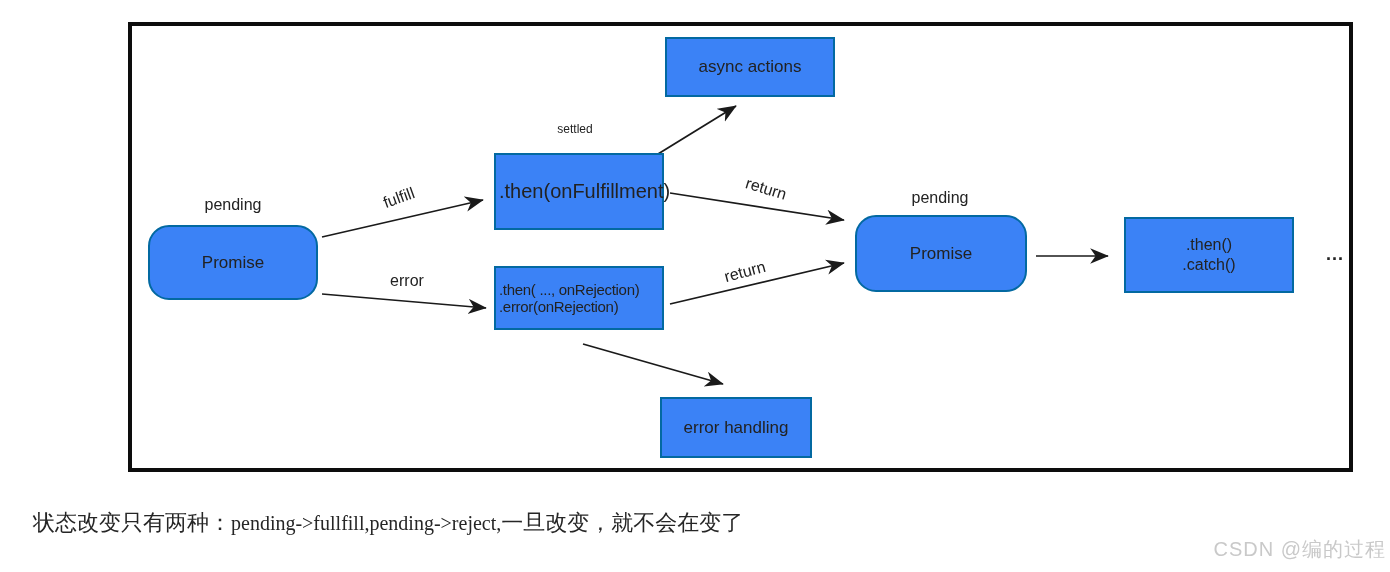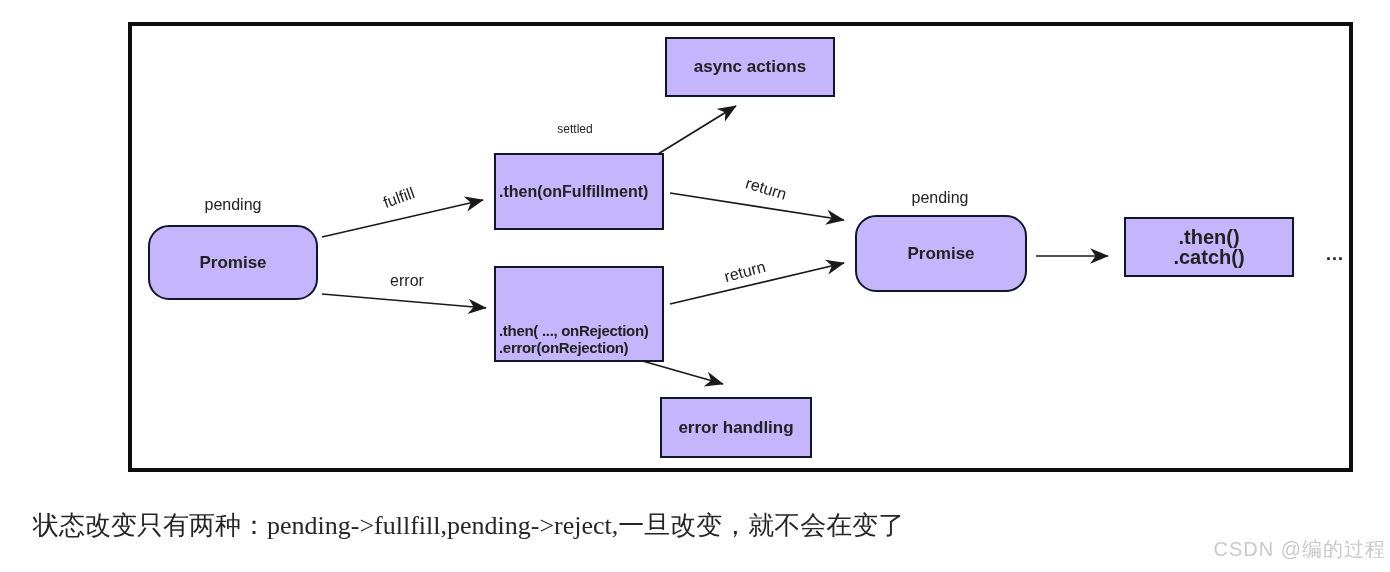--- a/index.html
+++ b/index.html
@@ -8,35 +8,35 @@
     background:#ffffff;
     font-family:"Liberation Sans","DejaVu Sans",sans-serif;
     color:#222222;
   }
   .abs{position:absolute;}
   .frame{
     left:128px;top:22px;width:1225px;height:450px;
     border:4px solid #0d0d0d;background:#ffffff;box-sizing:border-box;
   }
   .node{
-    border:2px solid #0f172a;background:#c4b5fd;box-sizing:border-box;
+    border:2px solid #0369a1;background:#3b82f6;box-sizing:border-box;
     display:flex;align-items:center;justify-content:center;
-    color:#222;white-space:nowrap;font-weight:bold;
+    color:#222;white-space:nowrap;
   }
   .rounded{border-radius:21px;}
   .lbl{
     transform:translate(-50%,-50%);white-space:nowrap;color:#222;
   }
   .col{flex-direction:column;}
   svg.arrows{left:0;top:0;pointer-events:none;}
   .caption{
     left:33px;top:508px;white-space:nowrap;color:#262626;
   }
-  .caption .zh{font-size:26px;font-family:Liberation Serif, serif;}
-  .caption .latin{font-size:26px;font-family:"Liberation Serif","DejaVu Serif",serif;}
+  .caption .zh{font-size:22px;font-family:Liberation Serif, serif;}
+  .caption .latin{font-size:20px;font-family:"Liberation Serif","DejaVu Serif",serif;}
   .watermark{
     right:4px;top:536px;font-size:20px;color:#c9c9c9;
     letter-spacing:1px;white-space:nowrap;
   }
 </style>
 </head>
 <body>
 
 <div class="abs frame"></div>
 
@@ -59,46 +59,46 @@
 
 <div class="abs lbl" style="left:233px;top:205px;font-size:16px;">pending</div>
 <div class="abs node rounded" style="left:148px;top:225px;width:170px;height:75px;font-size:17px;">
   <span>Promise</span>
 </div>
 
 <div class="abs lbl" style="left:399px;top:198px;font-size:16px;transform:translate(-50%,-50%) rotate(-20deg);">fulfill</div>
 <div class="abs lbl" style="left:407px;top:281px;font-size:16px;">error</div>
 
 <div class="abs lbl" style="left:575px;top:129px;font-size:12px;">settled</div>
-<div class="abs node" style="left:494px;top:153px;width:170px;height:77px;font-size:16px;justify-content:flex-start;padding-left:3px;">
+<div class="abs node" style="left:494px;top:153px;width:170px;height:77px;font-size:20px;justify-content:flex-start;padding-left:3px;">
   <span>.then(onFulfillment)</span>
 </div>
 
-<div class="abs node col" style="left:494px;top:266px;width:170px;height:96px;font-size:15px;letter-spacing:-0.3px;align-items:flex-start;justify-content:flex-end;padding:4px 0 4px 3px;">
+<div class="abs node col" style="left:494px;top:266px;width:170px;height:64px;font-size:15px;letter-spacing:-0.3px;align-items:flex-start;justify-content:center;padding:4px 0 4px 3px;">
   <span>.then( ..., onRejection)</span>
   <span>.error(onRejection)</span>
 </div>
 
 <div class="abs node" style="left:665px;top:37px;width:170px;height:60px;font-size:17px;">
   <span>async actions</span>
 </div>
 
 <div class="abs node" style="left:660px;top:397px;width:152px;height:61px;font-size:17px;">
   <span>error handling</span>
 </div>
 
 <div class="abs lbl" style="left:766px;top:189px;font-size:16px;transform:translate(-50%,-50%) rotate(17deg);">return</div>
 <div class="abs lbl" style="left:745px;top:272px;font-size:16px;transform:translate(-50%,-50%) rotate(-15deg);">return</div>
 
 <div class="abs lbl" style="left:940px;top:198px;font-size:16px;">pending</div>
 <div class="abs node rounded" style="left:855px;top:215px;width:172px;height:77px;font-size:17px;">
   <span>Promise</span>
 </div>
 
-<div class="abs node col" style="left:1124px;top:217px;width:170px;height:60px;font-size:20px;line-height:20px;">
+<div class="abs node col" style="left:1124px;top:217px;width:170px;height:76px;font-size:16px;line-height:20px;">
   <span>.then()</span>
   <span>.catch()</span>
 </div>
 
 <div class="abs lbl" style="left:1335px;top:254px;font-size:18px;font-weight:bold;letter-spacing:1px;">...</div>
 
 <div class="abs caption">
   <span class="zh">状态改变只有两种：</span><span class="latin">pending-&gt;fullfill,pending-&gt;reject,</span><span class="zh">一旦改变，就不会在变了</span>
 </div>
 

